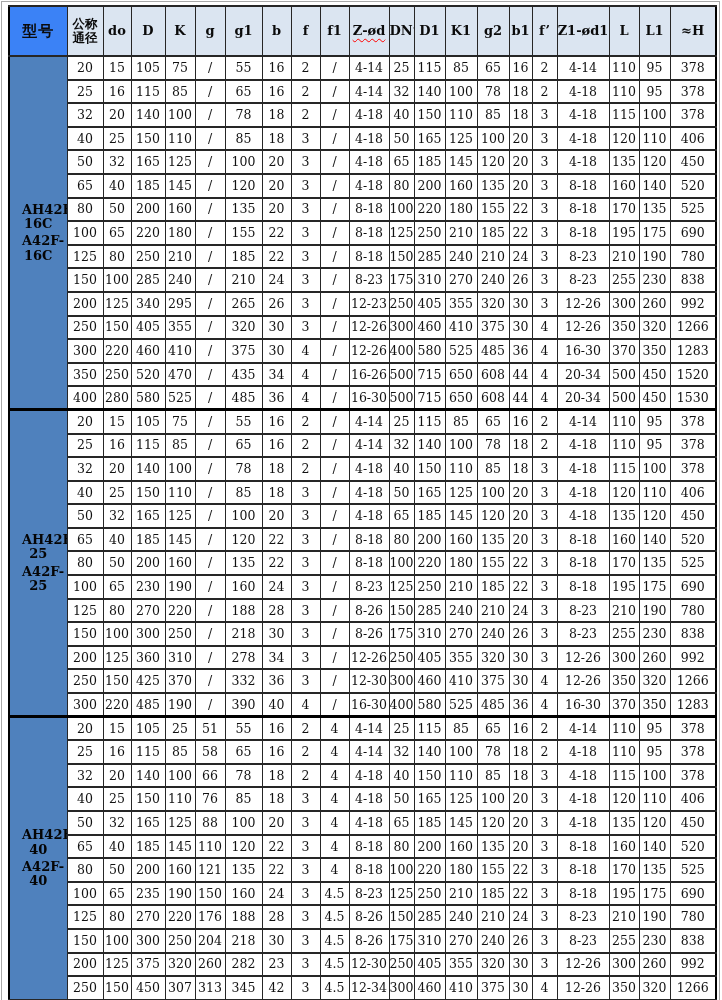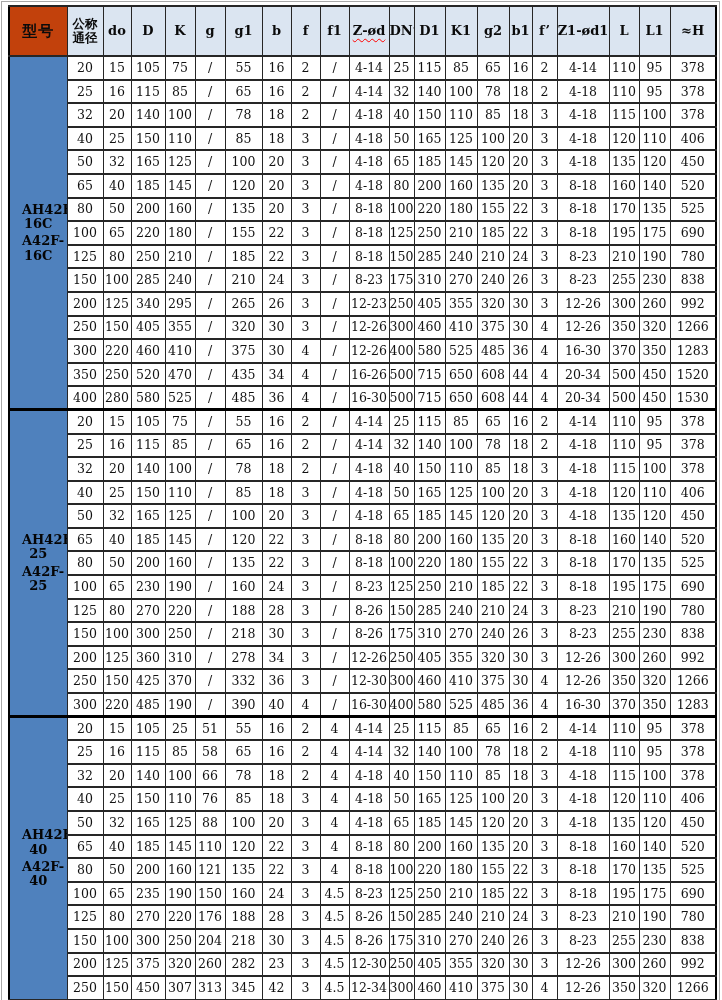--- a/index.html
+++ b/index.html
@@ -7,21 +7,21 @@
   .outer-frame{position:absolute;left:1px;top:1px;width:717px;height:1020px;
                border:1px solid #a8a8a8;background:#ffffff;}
   table.spec{position:absolute;left:6px;top:3px;width:707px;border-collapse:collapse;
              table-layout:fixed;border:2px solid #000;}
   th,td{border:1px solid #262626;border-top-width:2px;border-bottom-width:2px;
         text-align:center;vertical-align:middle;padding:0;overflow:hidden;
         color:#111;font-size:12.5px;line-height:1.1;}
   thead tr{height:50px;}
   tbody tr{height:23.6px;}
   thead th{background:#dbe5f1;font-weight:bold;font-size:13px;color:#0b0b0b;}
-  th.model-h{background:#c2410c;font-size:15px;letter-spacing:1px;}
+  th.model-h{background:#3b82f6;font-size:15px;letter-spacing:1px;}
   th.two-line{white-space:pre-line;font-size:12.5px;text-align:center;}
   td.model{background:#4f81bd;font-weight:bold;font-size:13px;color:#050505;}
   td.model div{margin:3px 12px;}
   tbody.sep{border-top:3px solid #000;}
   .wavy{text-decoration:underline;text-decoration-style:wavy;text-decoration-color:#ff0000;
         text-decoration-thickness:1px;text-underline-offset:3px;margin-top:17px;}
 </style>
 </head>
 <body>
 

